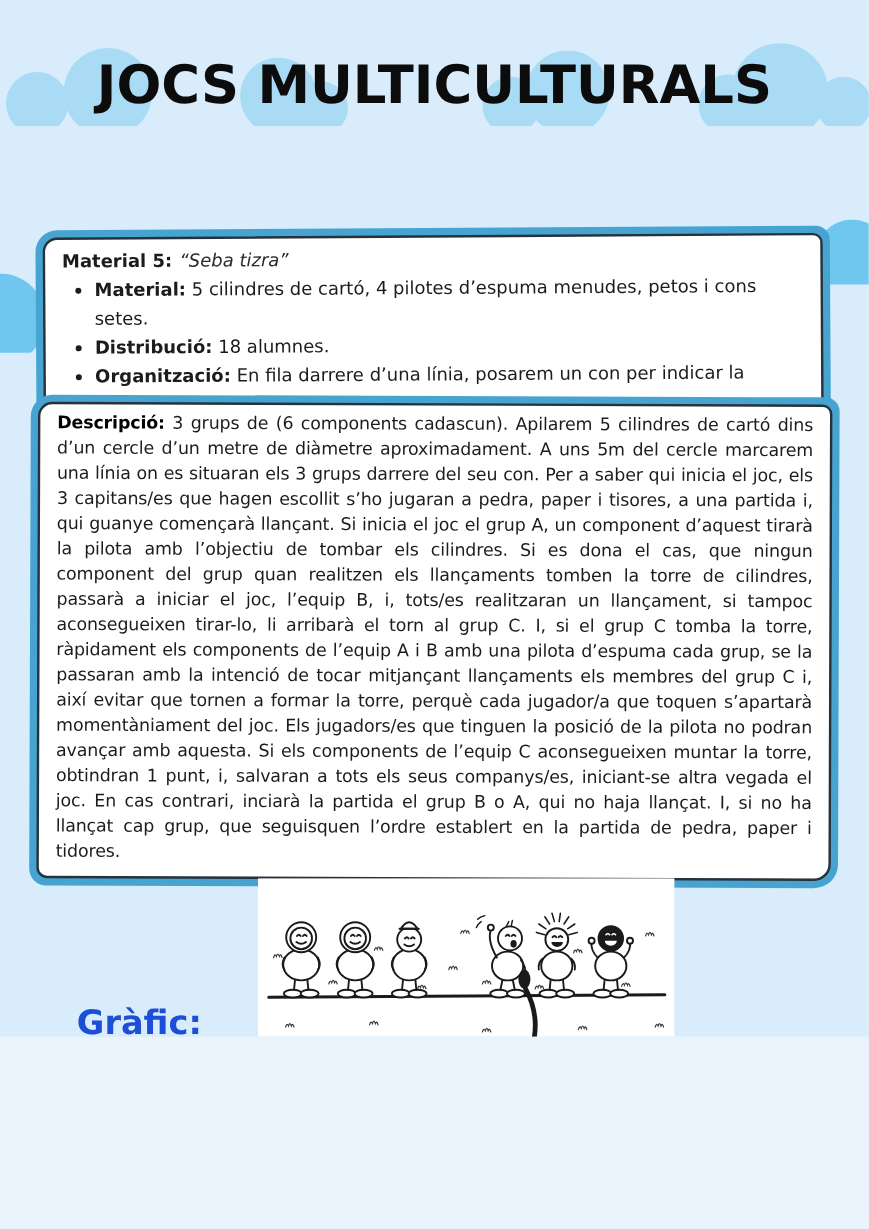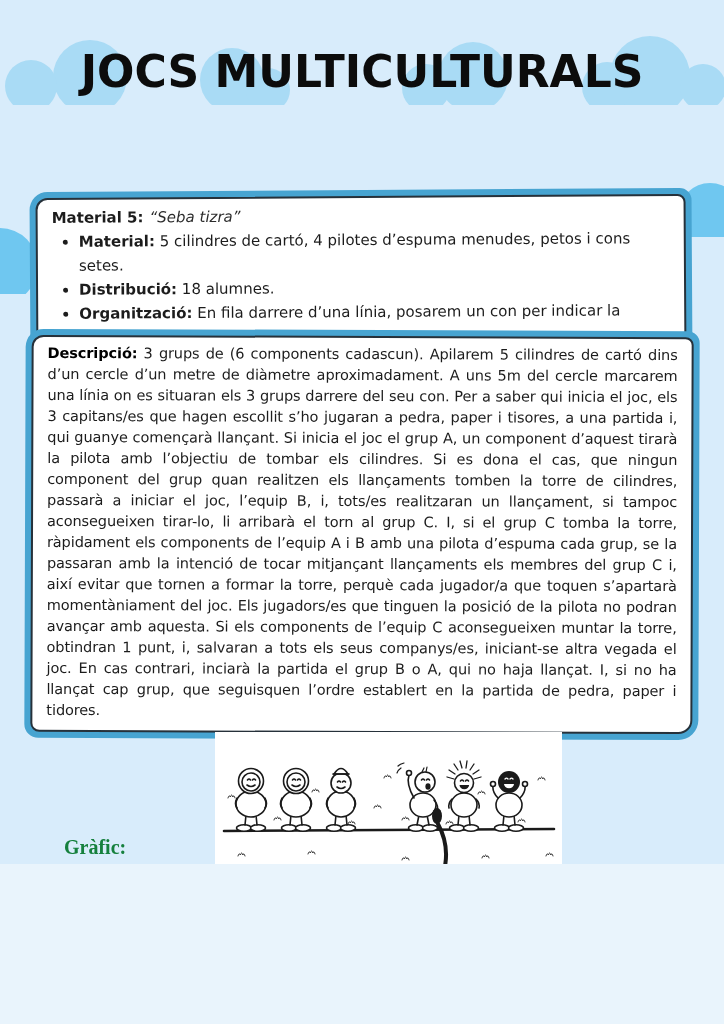--- a/index.html
+++ b/index.html
@@ -41,21 +41,21 @@
   .act-label{font-weight:bold;margin-right:6px;}
   .act-name{font-style:italic;color:#2b2b2b;text-align:right;}
   ul.bullets{margin:0;padding:0 0 0 27px;list-style:disc;}
   ul.bullets li{font-size:15px;line-height:24px;}
   .b-label{font-weight:bold;margin-top:43px;}
   .desc-p{margin:0;font-size:14.5px;line-height:21px;text-align:justify;letter-spacing:-0.1px;}
   .desc-label{font-weight:bold;color:#000000;}
   
   .grafic{
     position:absolute;left:64px;top:836px;z-index:3;
-    font-size:20px;font-weight:bold;color:#15803d;font-family:Liberation Serif, serif;
+    font-size:28px;font-weight:bold;color:#1d4ed8;
   }
   .illustration{
     position:absolute;left:215px;top:732px;width:347px;height:270px;
     background:#ffffff;z-index:3;
   }
 </style>
 </head>
 <body>
 
 <div id="page">

